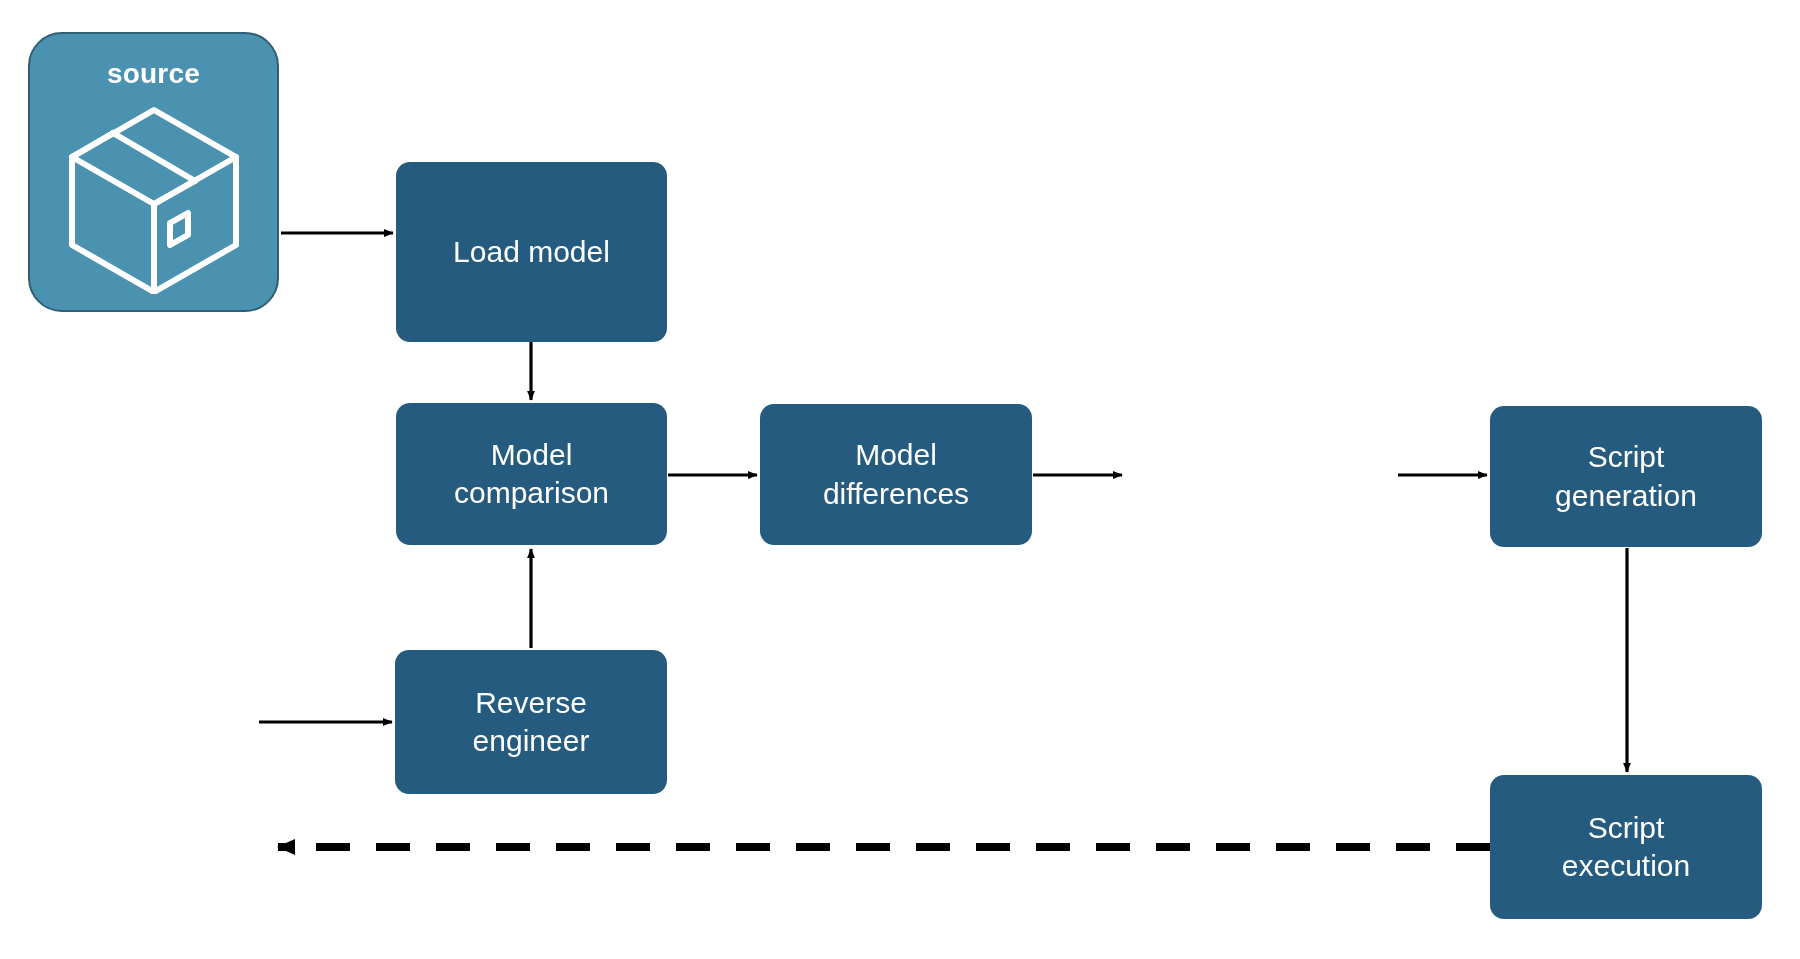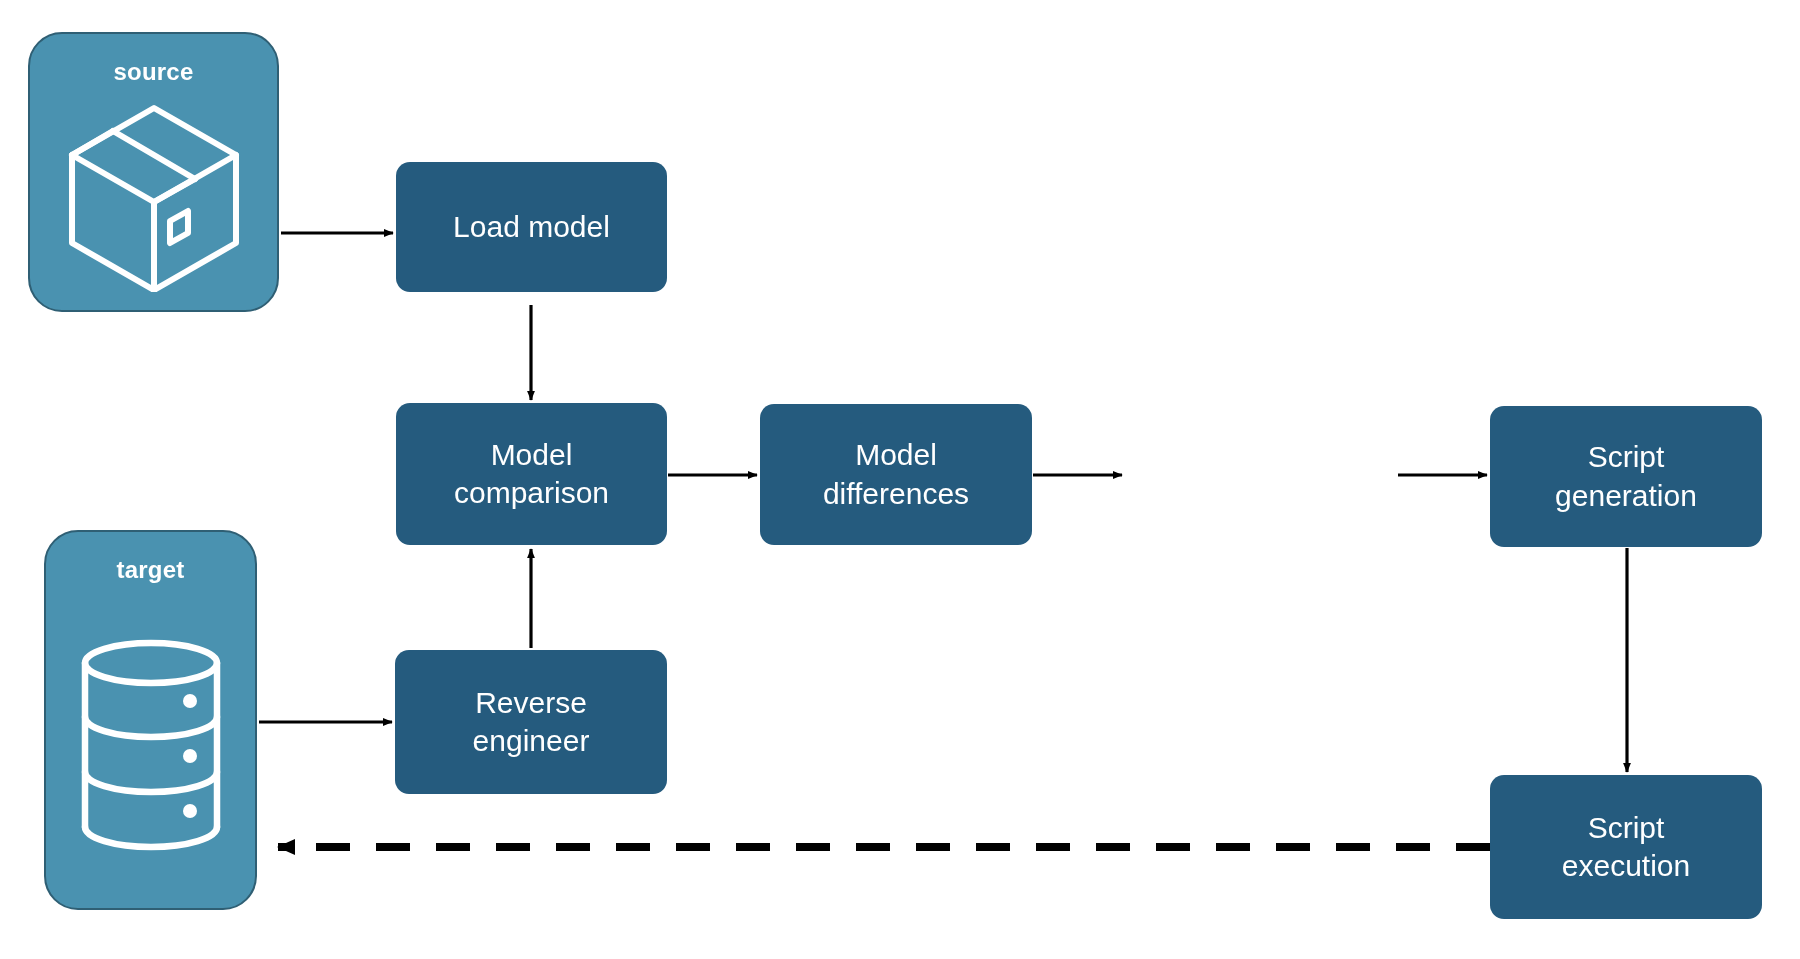--- a/index.html
+++ b/index.html
@@ -35,21 +35,21 @@
     border-radius: 34px;
     box-sizing: border-box;
     display: flex;
     flex-direction: column;
     align-items: center;
     z-index: 2;
   }
   .endpoint-label {
     color: #ffffff;
     font-weight: bold;
-    font-size: 24px;
+    font-size: 28px;
     letter-spacing: .2px;
     line-height: 1;
     margin-top: 26px;
     text-align: center;
     user-select: none;
   }
   .endpoint-art {
     flex: 1;
     display: flex;
     align-items: center;
@@ -145,45 +145,22 @@
           <path d="M47 29 L129 77"></path>
           <path d="M129 77 L88 100"></path>
           <path d="M47 29 L6 53"></path>
 
           <path d="M104 119 L122 109 L122 131 L104 141 Z"></path>
         </g>
       </svg>
     </div>
   </div>
 
-  <div class="endpoint" id="ep-target" style="left: 44px; top: 530px; width: 213px; height: 380px;">
-    <div class="endpoint-label">target</div>
-    <div class="endpoint-art">
-      <svg width="150" height="216" viewBox="0 0 150 216" xmlns="http://www.w3.org/2000/svg">
-        <g fill="none" stroke="#ffffff" stroke-width="6.5" stroke-linejoin="round" stroke-linecap="round">
 
-          <ellipse cx="75" cy="26" rx="66" ry="20"></ellipse>
-
-          <path d="M9 26 L9 190"></path>
-          <path d="M141 26 L141 190"></path>
-
-          <path d="M9 190 a66 20 0 0 0 132 0"></path>
-
-          <path d="M9 80 a66 20 0 0 0 132 0"></path>
-          <path d="M9 135 a66 20 0 0 0 132 0"></path>
-        </g>
-
-        <circle cx="114" cy="64" r="7" fill="#ffffff"></circle>
-        <circle cx="114" cy="119" r="7" fill="#ffffff"></circle>
-        <circle cx="114" cy="174" r="7" fill="#ffffff"></circle>
-      </svg>
-    </div>
-  </div>
-
-  <div class="node" id="n-load-model" style="left: 396px; top: 162px; width: 271px; height: 130px;">
+  <div class="node" id="n-load-model" style="left: 396px; top: 162px; width: 271px; height: 180px;">
     <span class="node-label">Load model</span>
   </div>
 
   <div class="node" id="n-model-comparison" style="left: 396px; top: 403px; width: 271px; height: 142px;">
     <span class="node-label">Model
 comparison</span>
   </div>
 
   <div class="node" id="n-model-differences" style="left: 760px; top: 404px; width: 272px; height: 141px;">
     <span class="node-label">Model

